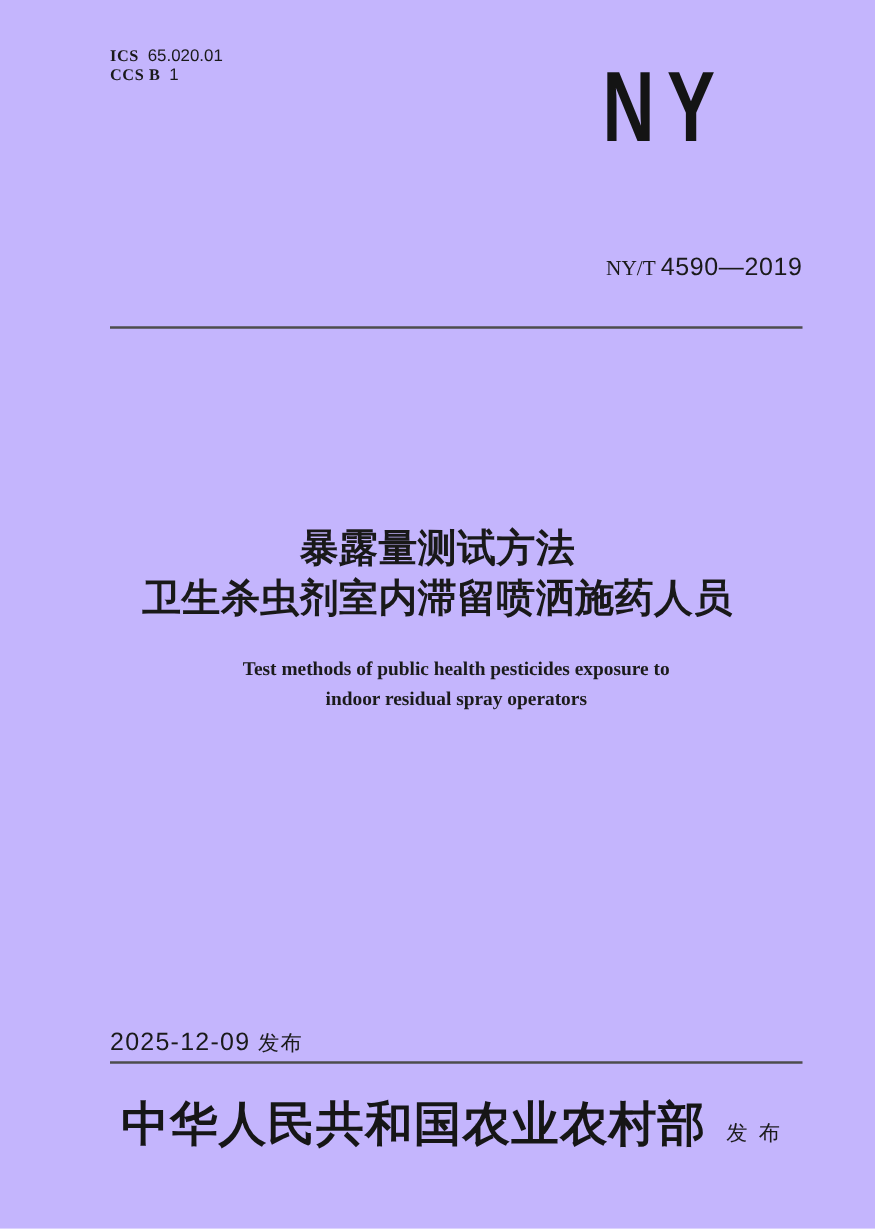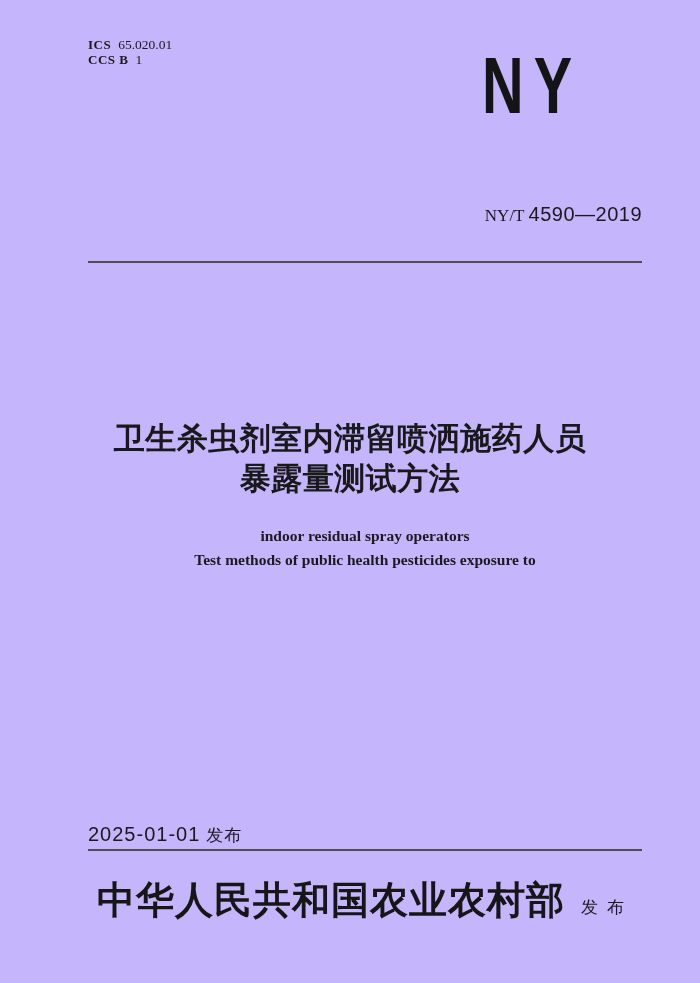--- a/index.html
+++ b/index.html
@@ -25,21 +25,21 @@
     line-height: 15px;
   }
   .ics-row { display: flex; gap: 7px; align-items: baseline; }
   .ics-key {
     font-family: "Liberation Serif", serif;
     font-weight: bold;
     font-size: 13px;
     letter-spacing: 0.5px;
   }
   .ics-val {
-    font-family: Liberation Serif, serif;
+    font-family: Liberation Sans, sans-serif;
     font-size: 13.5px;
   }
 
   
   .ny-logo {
     position: absolute;
     left: 482px;
     top: 50px;
     font-family: "Liberation Sans", sans-serif;
     font-weight: bold;
@@ -195,32 +195,32 @@
   <div class="ny-logo">NY</div>
 
 
   <div class="std-number">
     <span class="prefix">NY/T</span><span class="num">4590—2019</span>
   </div>
 
   <div class="rule rule-top"></div>
 
   <div class="main-title">
+    <div>暴露量测试方法</div>
     <div>卫生杀虫剂室内滞留喷洒施药人员</div>
-    <div>暴露量测试方法</div>
   </div>
 
   <div class="english-title">
+    <div>Test methods of public health pesticides exposure to</div>
     <div>indoor residual spray operators</div>
-    <div>Test methods of public health pesticides exposure to</div>
   </div>
 
   <div class="dates-row">
     <div class="date-group">
-      <span class="date-num">2025-01-01</span><span class="date-label">发布</span>
+      <span class="date-num">2025-12-09</span><span class="date-label">发布</span>
     </div>
   </div>
 
   <div class="rule rule-bottom"></div>
 
   <div class="publisher-row">
     <span class="pub-name">中华人民共和国农业农村部</span><span class="pub-label">发布</span>
   </div>
 
 </div>

